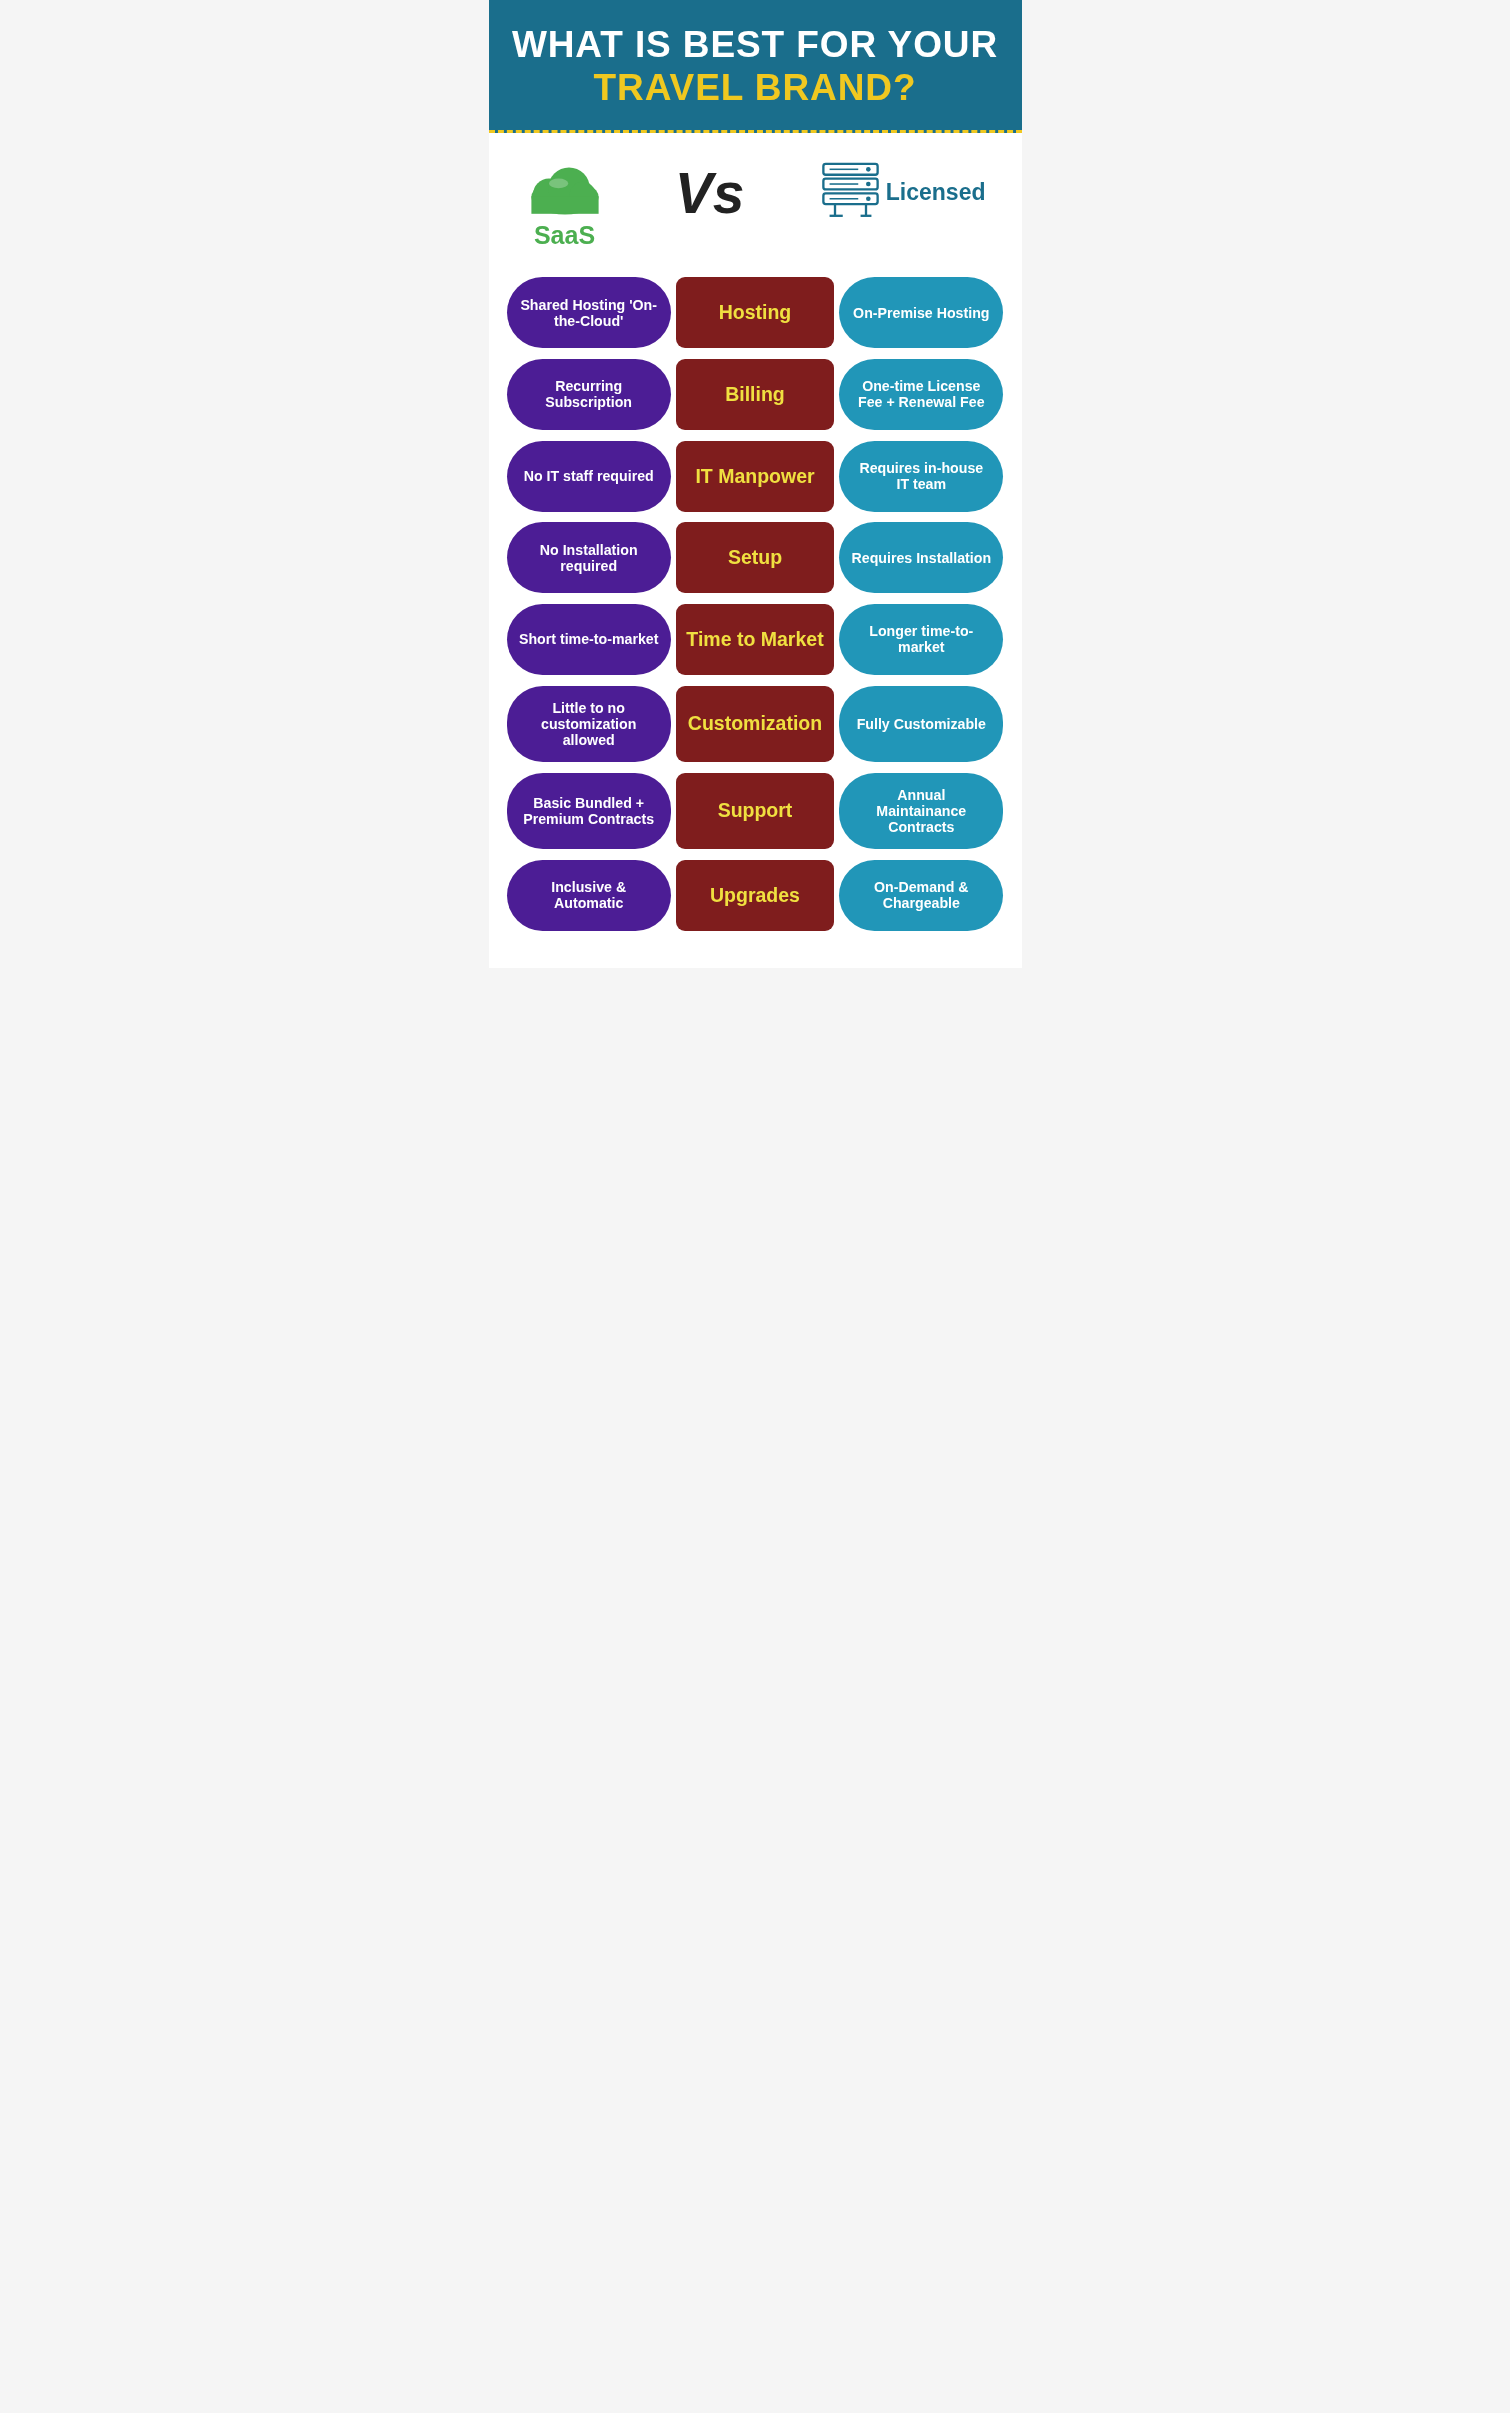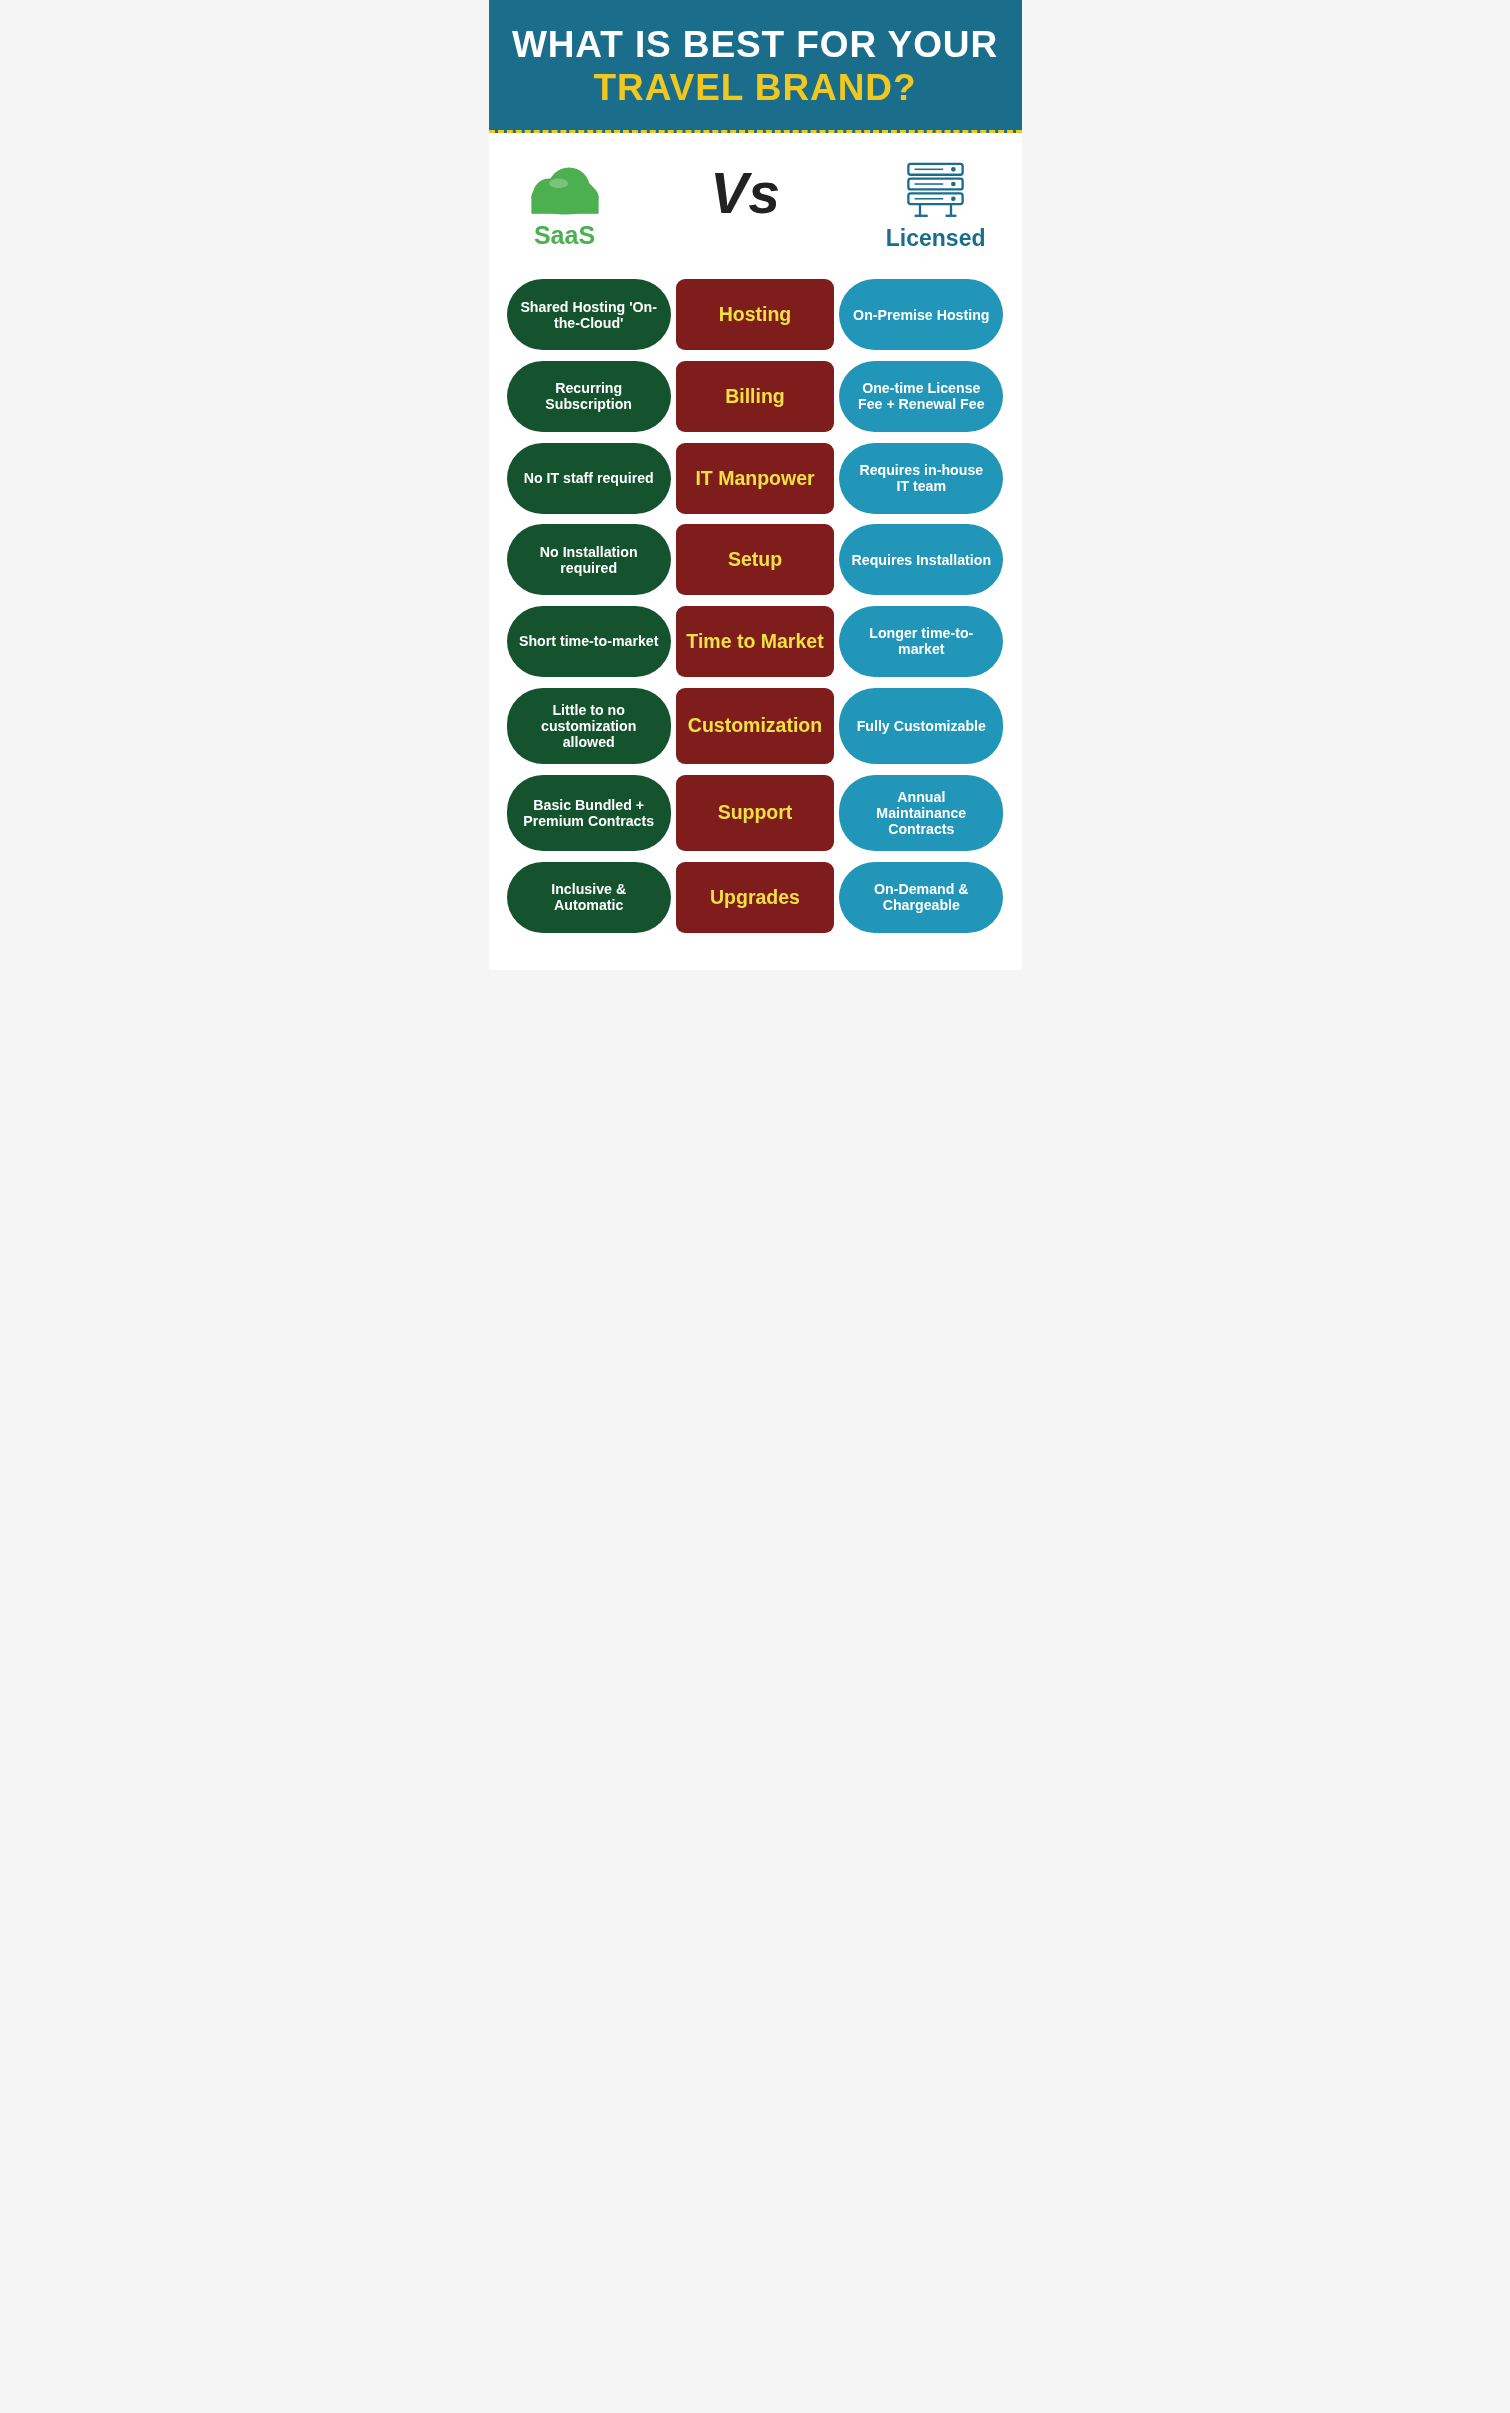--- a/index.html
+++ b/index.html
@@ -62,21 +62,21 @@
       margin-top: 3.6px;
     }
     .vs-text {
       font-size: 57px;
       font-weight: 900;
       color: #222;
       font-style: italic;
     }
     .licensed-logo {
       display: flex;
-      flex-direction: column;
+      flex-direction: row;
       align-items: center;
     }
     .server-icon {
       width: 71px;
       height: 62px;
     }
     .licensed-label {
       color: #1a6e8c;
       font-size: 23px;
       font-weight: 700;
@@ -89,21 +89,21 @@
       background: #fff;
     }
     .comp-row {
       display: flex;
       align-items: stretch;
       margin-bottom: 10.7px;
       gap: 5.3px;
     }
     .saas-cell {
       flex: 1;
-      background: #14532d;
+      background: #4c1d95;
       color: #fff;
       border-radius: 36px;
       display: flex;
       align-items: center;
       justify-content: center;
       text-align: center;
       padding: 14.2px 12.4px;
       font-size: 14.2px;
       font-weight: 600;
       min-height: 71px;

